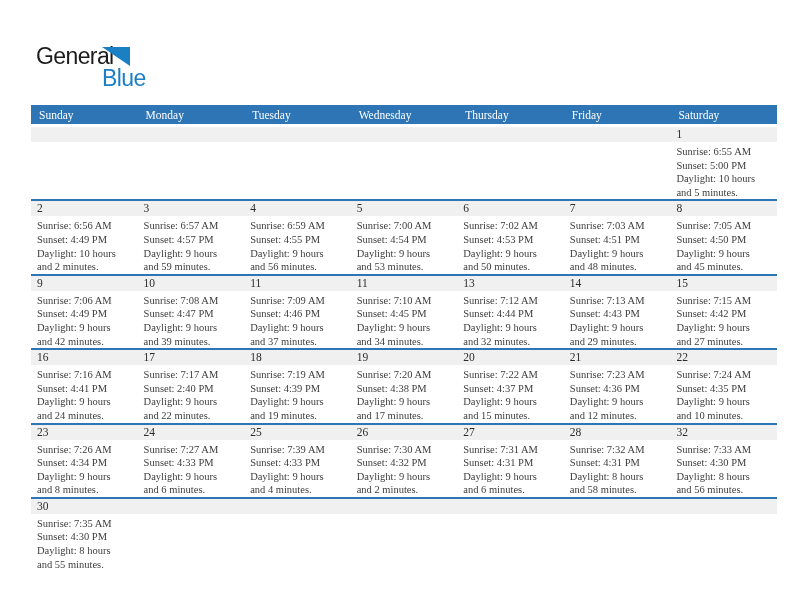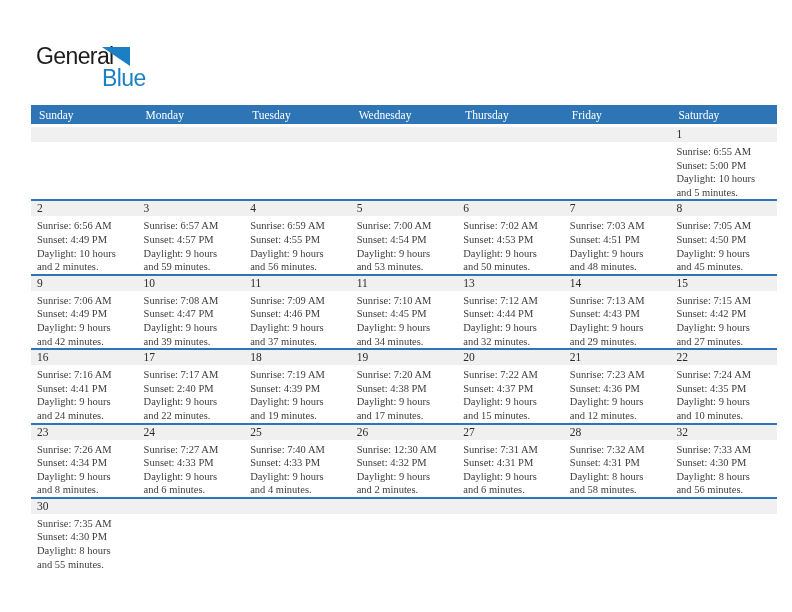--- a/index.html
+++ b/index.html
@@ -345,30 +345,30 @@
           <div class="day-body">
             <div class="day-line">Sunrise: 7:27 AM</div>
             <div class="day-line">Sunset: 4:33 PM</div>
             <div class="day-line">Daylight: 9 hours</div>
             <div class="day-line">and 6 minutes.</div>
           </div>
         </td>
         <td class="day-cell">
           <div class="day-num">25</div>
           <div class="day-body">
-            <div class="day-line">Sunrise: 7:40 AM</div>
+            <div class="day-line">Sunrise: 7:39 AM</div>
             <div class="day-line">Sunset: 4:33 PM</div>
             <div class="day-line">Daylight: 9 hours</div>
             <div class="day-line">and 4 minutes.</div>
           </div>
         </td>
         <td class="day-cell">
           <div class="day-num">26</div>
           <div class="day-body">
-            <div class="day-line">Sunrise: 12:30 AM</div>
+            <div class="day-line">Sunrise: 7:30 AM</div>
             <div class="day-line">Sunset: 4:32 PM</div>
             <div class="day-line">Daylight: 9 hours</div>
             <div class="day-line">and 2 minutes.</div>
           </div>
         </td>
         <td class="day-cell">
           <div class="day-num">27</div>
           <div class="day-body">
             <div class="day-line">Sunrise: 7:31 AM</div>
             <div class="day-line">Sunset: 4:31 PM</div>

